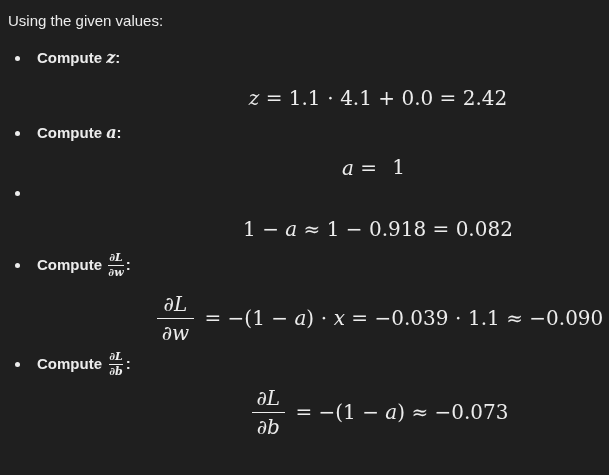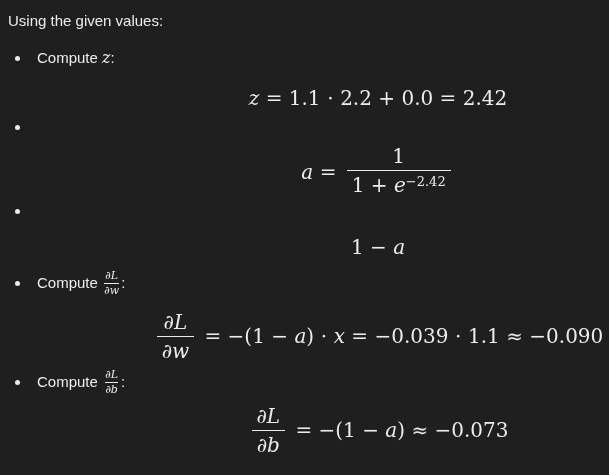--- a/index.html
+++ b/index.html
@@ -19,21 +19,21 @@
 
   ul.steps { list-style: none; margin: 21px 0 0 0; padding: 0; }
   li { margin: 0; }
 
   .row { display: flex; align-items: center; }
   .dot {
     width: 5px; height: 5px; border-radius: 50%;
     background: #ececec; flex: none;
     margin: 0 17px 0 7px;
   }
-  .lbl { line-height: 16px; }
+  .lbl { line-height: 16px; font-weight: bold; }
   .lbl .t { white-space: pre; }
 
   
   .mi  { font-family: "DejaVu Serif", serif; font-style: italic; font-size: 16px; }
   .mup { font-family: "DejaVu Serif", serif; font-style: normal; font-size: 16px; white-space: pre; }
   .sfrac {
     display: inline-flex; flex-direction: column; align-items: center;
     font-family: "DejaVu Serif", serif; font-style: italic;
     font-size: 11px; line-height: 1.1; vertical-align: middle; margin: 0 2px;
   }
@@ -73,42 +73,44 @@
 
   <ul class="steps">
 
     <li>
       <div class="row">
         <span class="dot"></span>
         <span class="lbl"><span class="t">Compute </span><span class="mi">z</span><span class="t">:</span></span>
       </div>
       <div class="eq eq-z">
         <span class="it">z</span>
-          <span> = 1.1 ⋅ 2.2 + 0.0 = 2.42</span>
+          <span> = 1.1 ⋅ 4.1 + 0.0 = 2.42</span>
       </div>
     </li>
 
     <li class="li-a">
       <div class="row">
         <span class="dot"></span>
+        <span class="lbl"><span class="t">Compute </span><span class="mi">a</span><span class="t">:</span></span>
       </div>
       <div class="eq eq-a">
         <span class="it">a</span>
           <span> = </span>
-          <span class="frac"><span class="num">1</span><span class="den"><span>1 + </span><span class="it">e</span><span class="sup">−2.42</span></span></span>
+          <span class="frac"><span class="num">1</span></span>
       </div>
     </li>
 
     <li class="li-1ma">
       <div class="row">
         <span class="dot"></span>
       </div>
       <div class="eq eq-1ma">
         <span>1 − </span>
           <span class="it">a</span>
+          <span> ≈ 1 − 0.918 = 0.082</span>
       </div>
     </li>
 
     <li class="li-dw">
       <div class="row">
         <span class="dot"></span>
         <span class="lbl"><span class="t">Compute </span><span class="sfrac">
               <span class="snum">∂L</span>
               <span class="sden">∂w</span>
             </span><span class="t">:</span></span>

